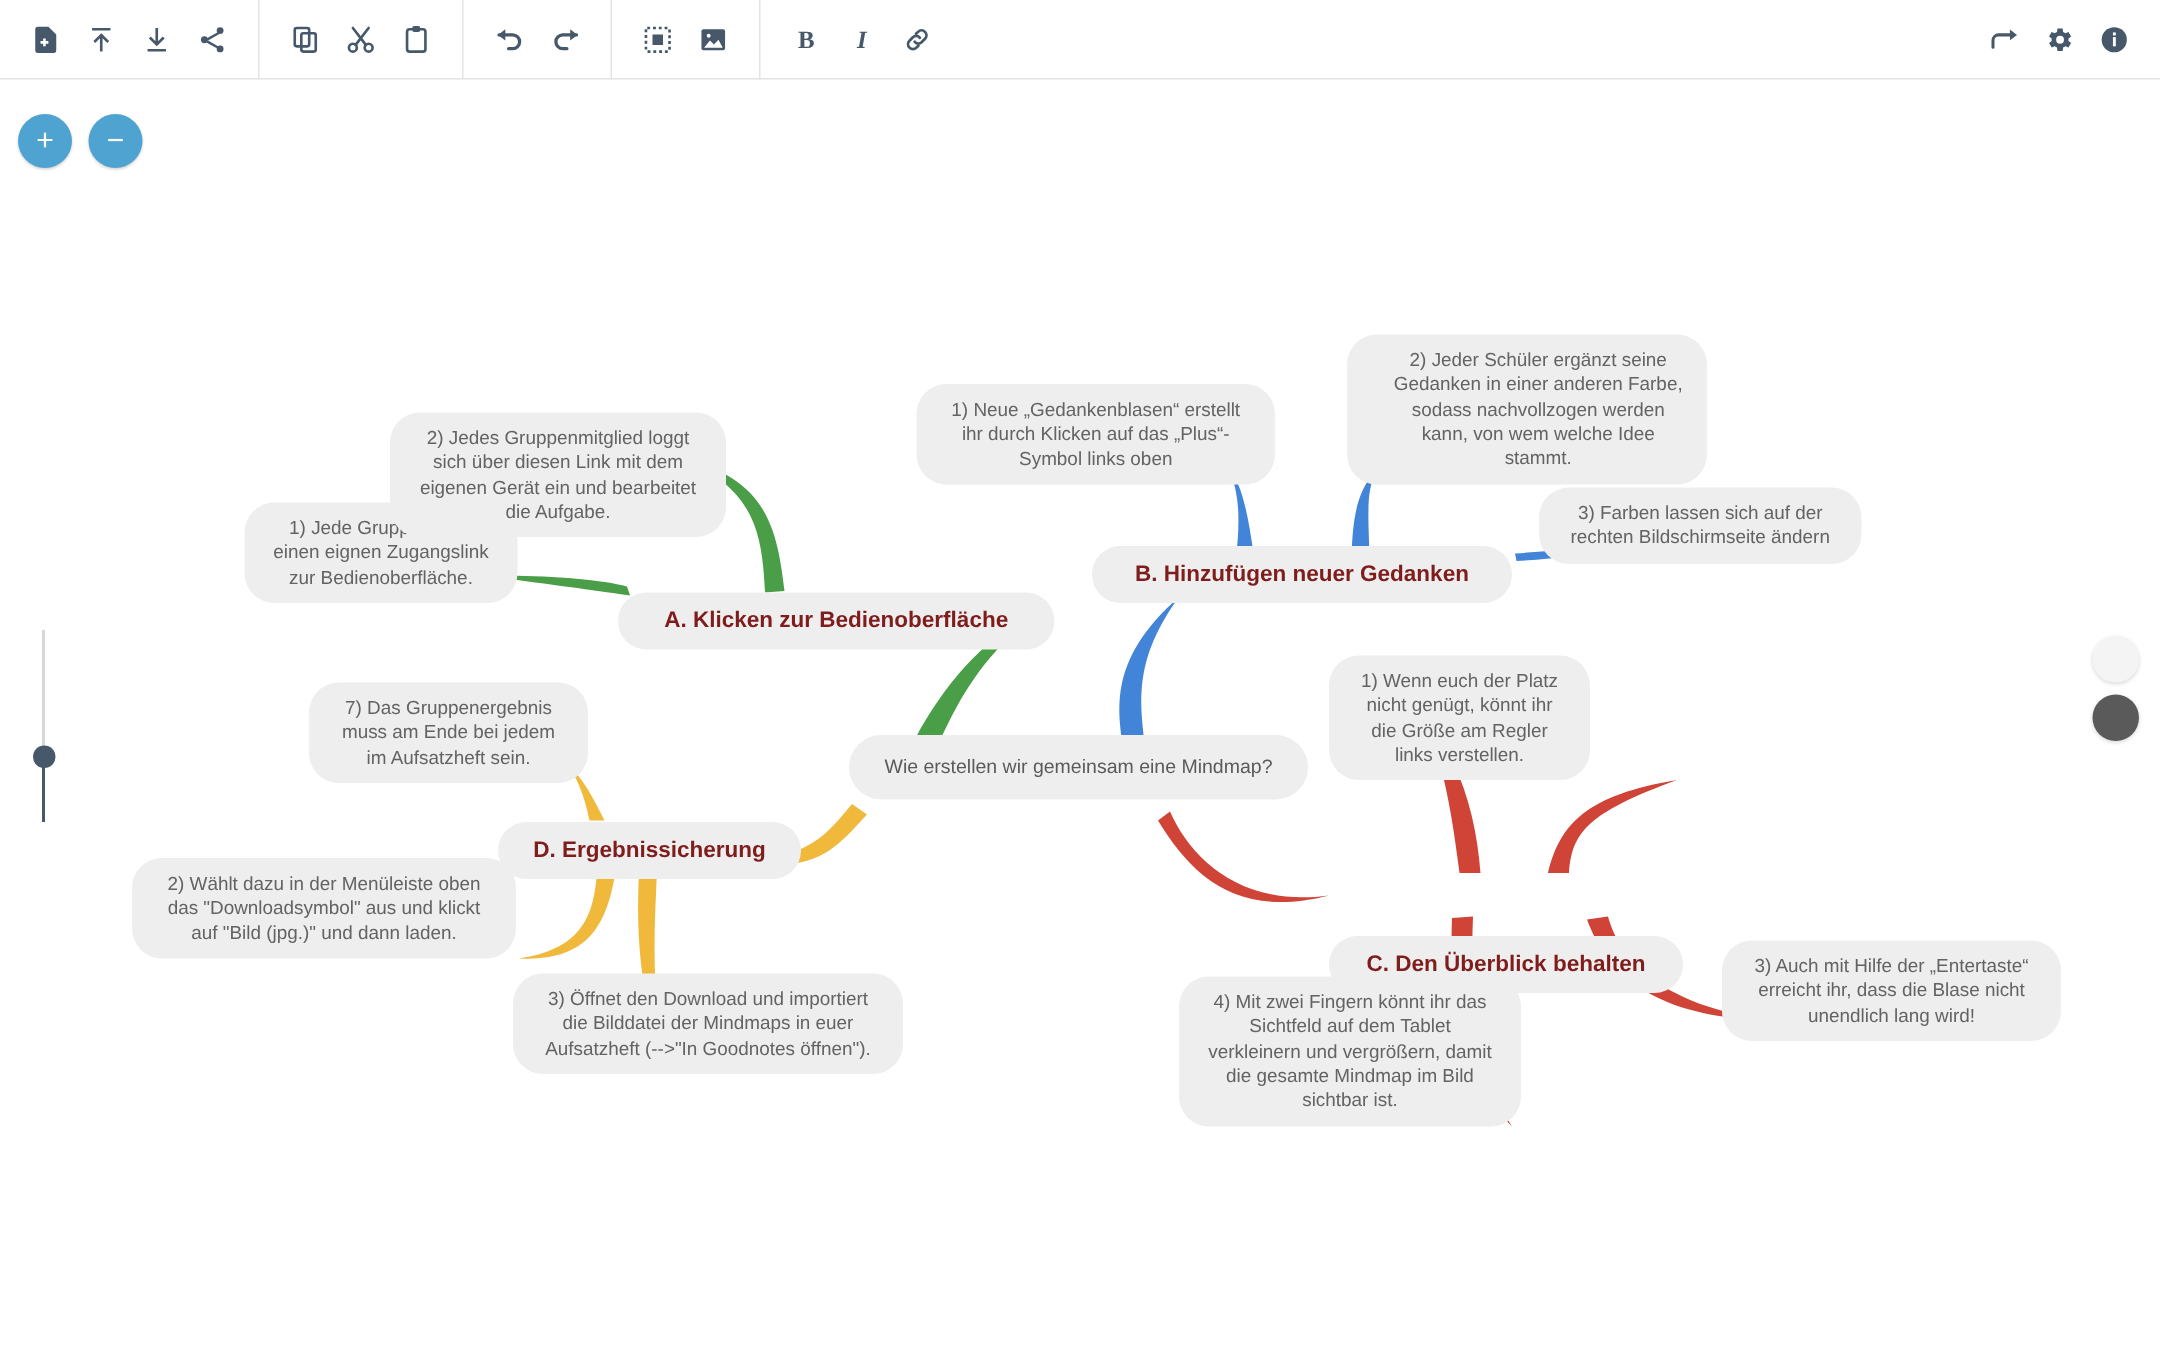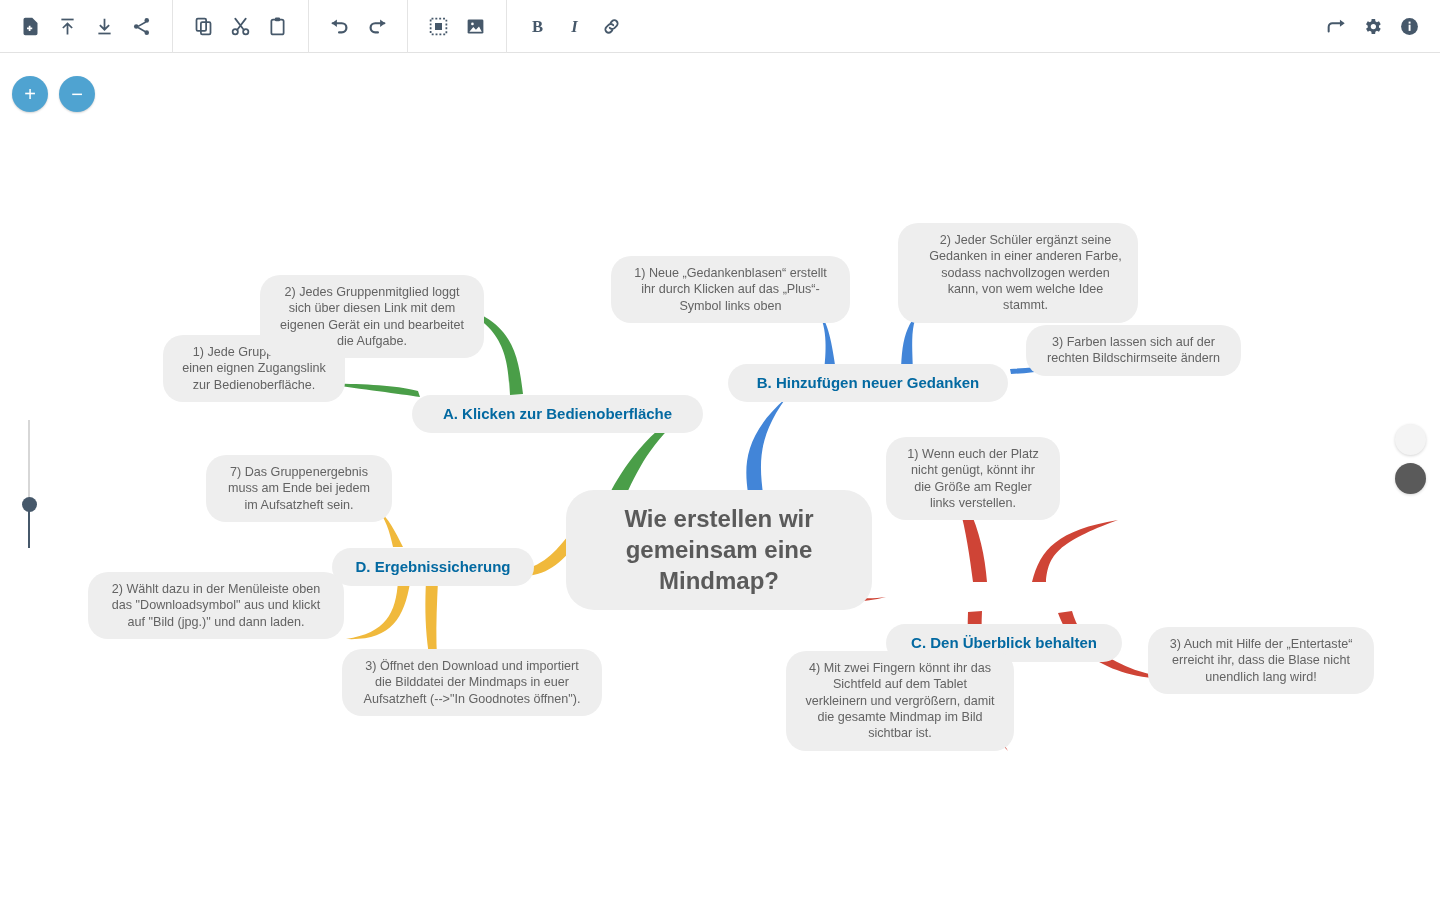--- a/index.html
+++ b/index.html
@@ -155,27 +155,27 @@
     line-height: 1.3;
     cursor: pointer;
   }
   .node.leaf {
     font-size: 12.6px;
     border-radius: 20px;
   }
   .node.branch {
     font-size: 15px;
     font-weight: bold;
-    color: #0369a1;
+    color: #7f1d1d;
     border-radius: 22px;
     padding: 9px 20px;
   }
   .node.root {
-    font-size: 24px;
-    font-weight: bold;
+    font-size: 13px;
+    font-weight: normal;
     color: #5a5a5a;
     border-radius: 28px;
     padding: 13px 22px;
   }
 </style>
 </head>
 <body>
 
 <div id="app">
 

